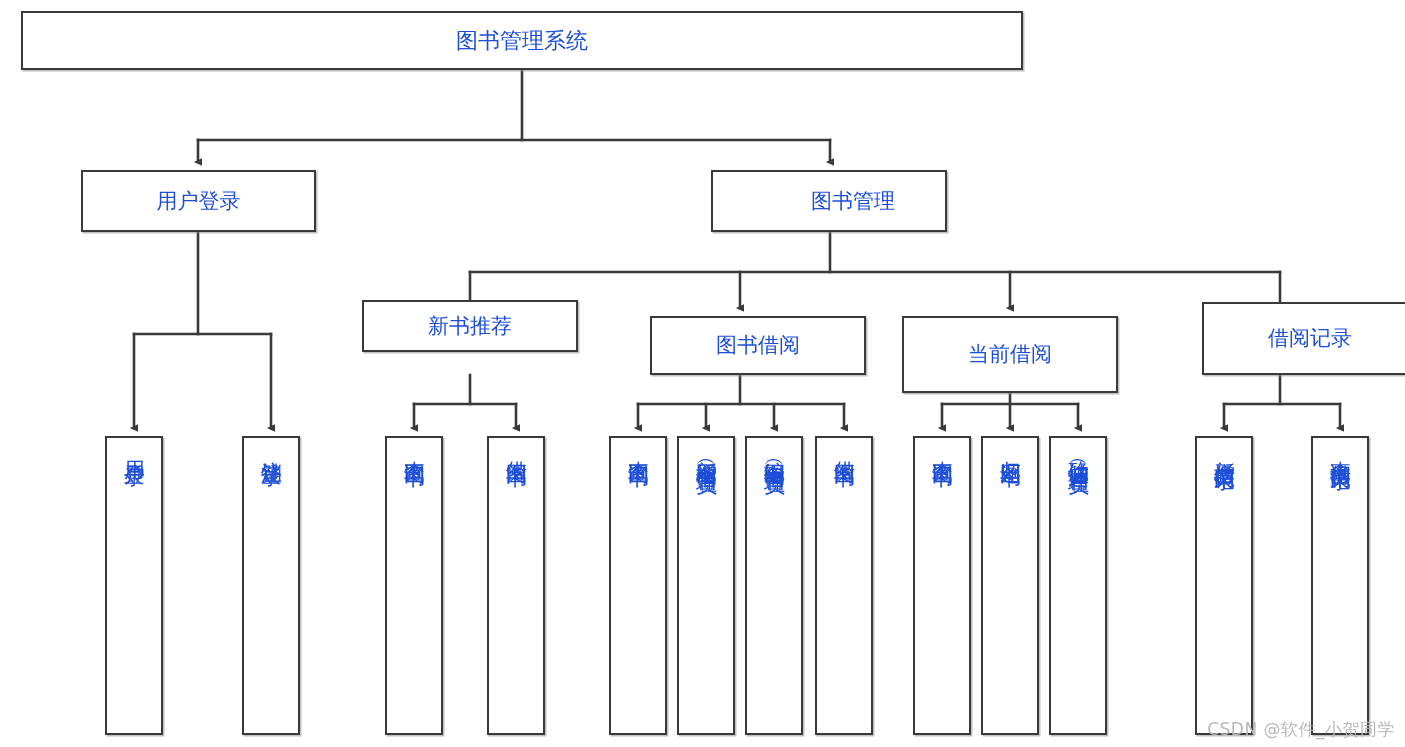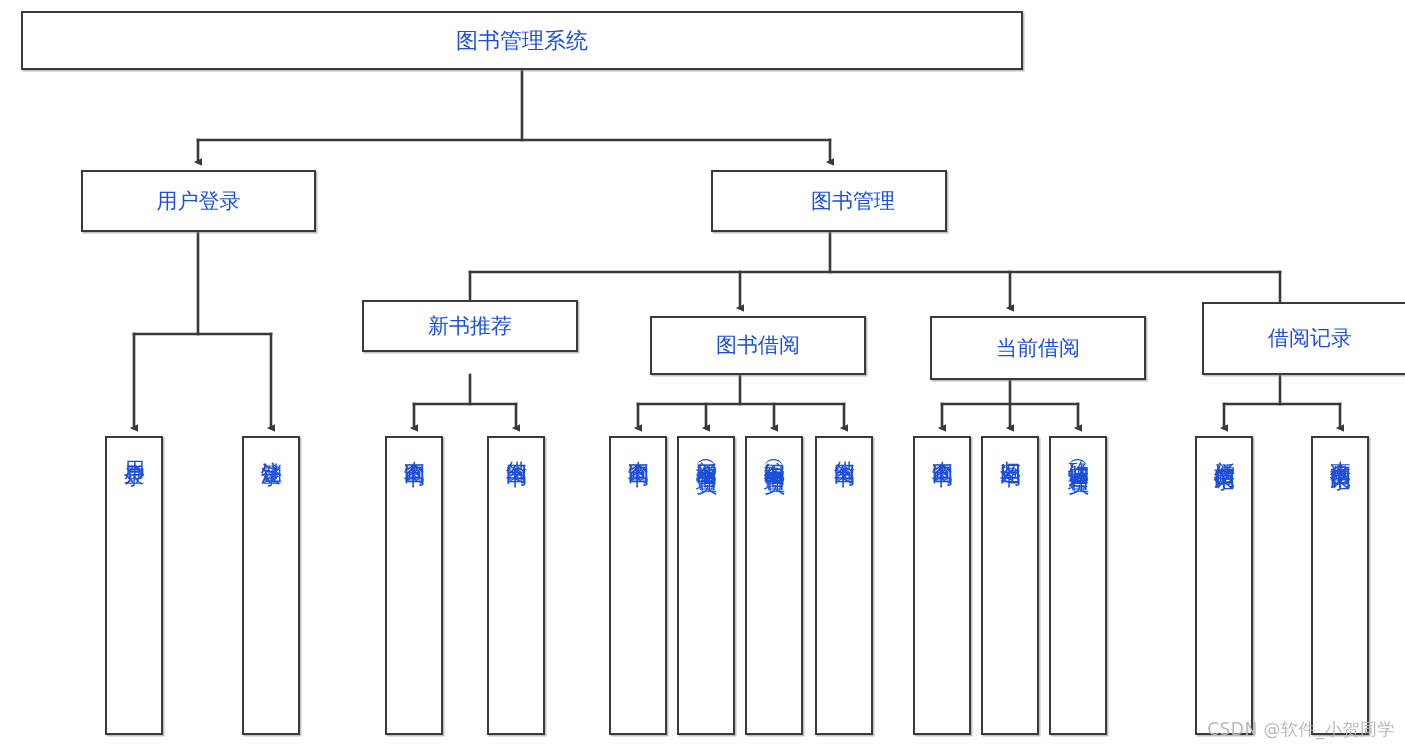--- a/index.html
+++ b/index.html
@@ -143,21 +143,21 @@
   </div>
 
   <div class="node horiz" style="left:362px; top:300px; width:216px; height:52px;">
     <span class="label">新书推荐</span>
   </div>
 
   <div class="node horiz" style="left:632px; top:316px; width:216px; height:59px;margin-left:18px;">
     <span class="label">图书借阅</span>
   </div>
 
-  <div class="node horiz" style="left:902px; top:316px; width:216px; height:64px;margin-left:28px;">
+  <div class="node horiz" style="left:902px; top:316px; width:216px; height:77px;">
     <span class="label">当前借阅</span>
   </div>
 
   <div class="node horiz" style="left:1172px; top:302px; width:216px; height:73px;margin-left:30px;">
     <span class="label">借阅记录</span>
   </div>
 
   <div class="node vert" style="left:105px; top:436px; width:58px; height:299px;">
     <span class="label">用户登录</span>
   </div>

